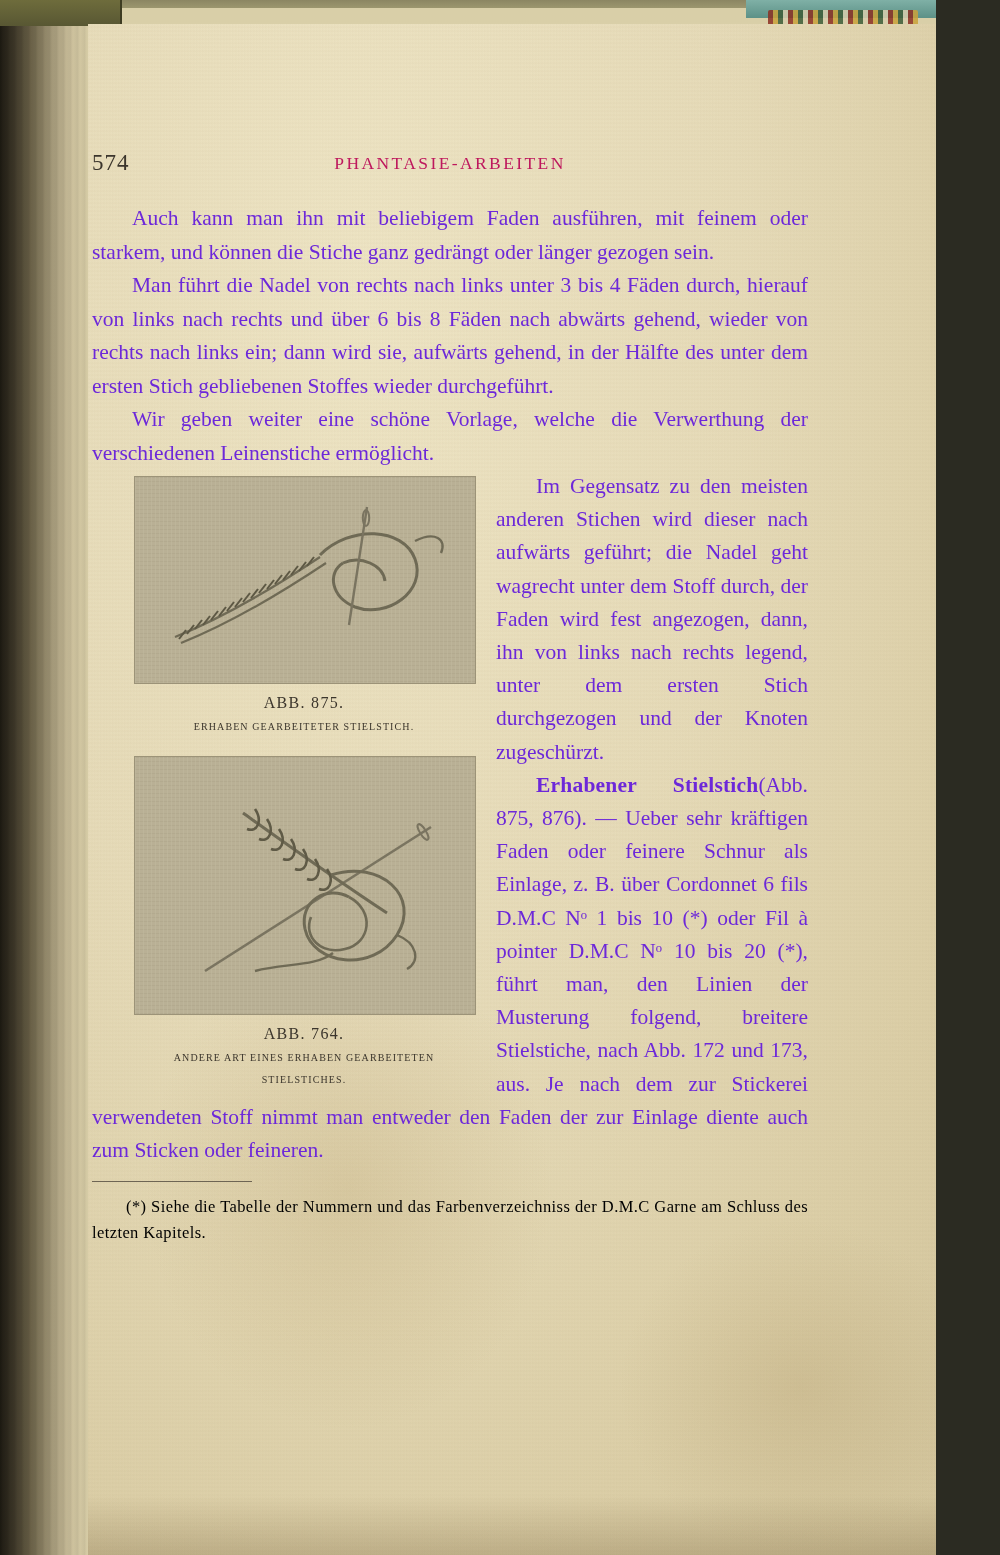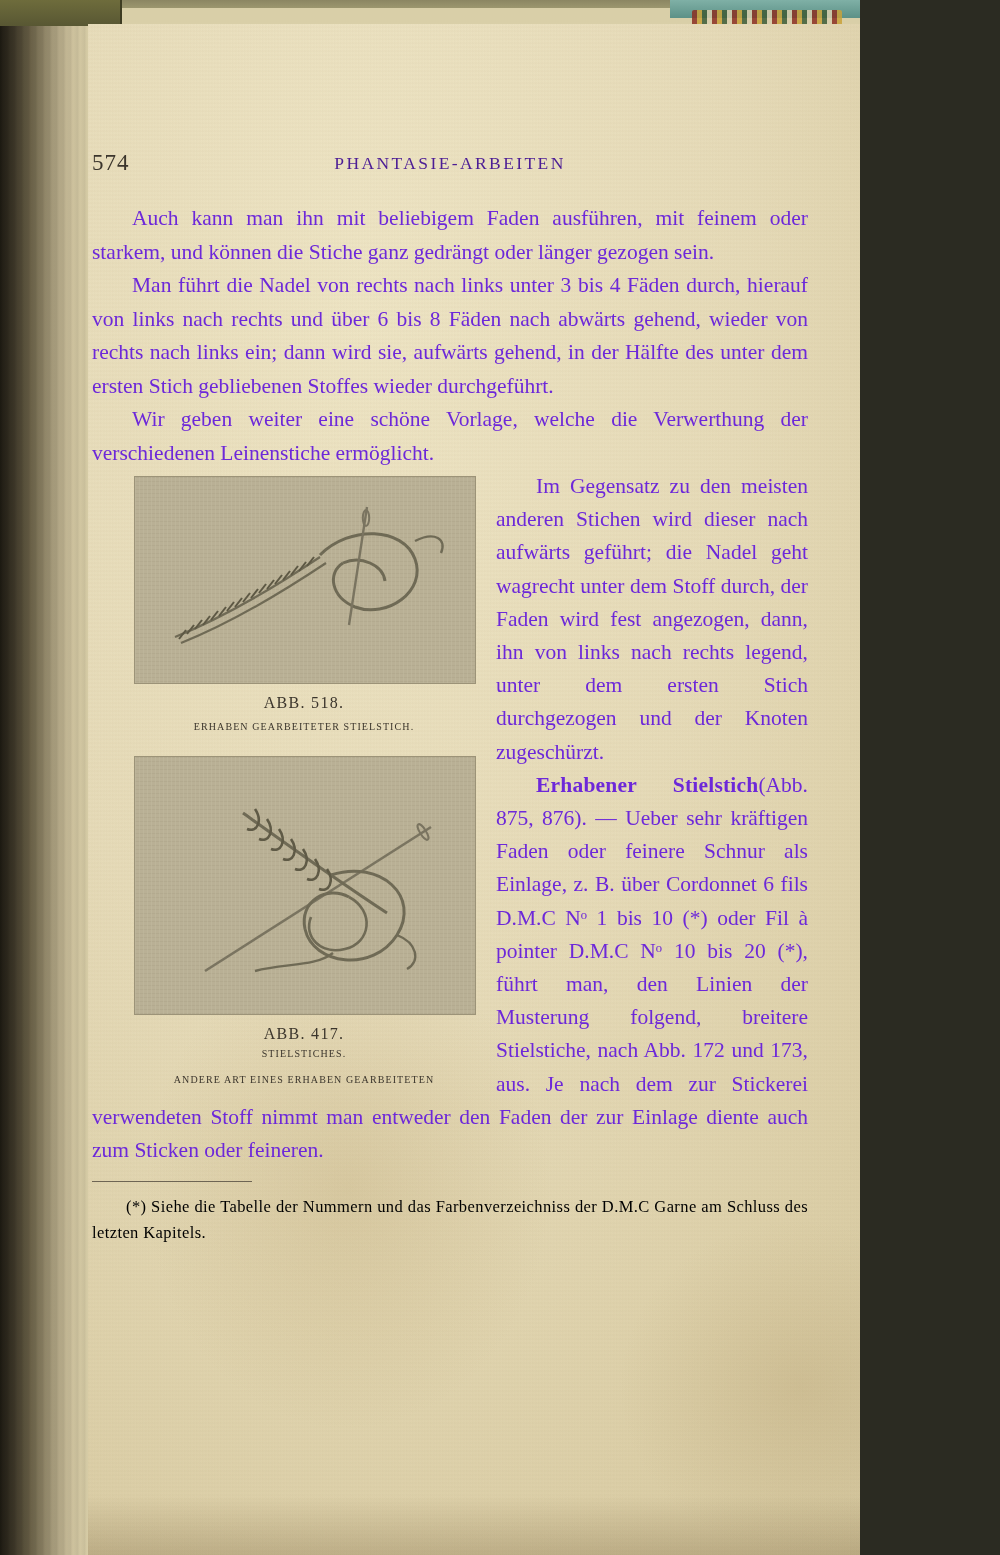--- a/index.html
+++ b/index.html
@@ -10,21 +10,21 @@
   body {
     width: 1000px;
     height: 1555px;
     overflow: hidden;
     font-family: "Liberation Serif", serif;
   }
 
   
   .book {
     position: relative;
-    width: 860px;
+    width: 936px;
     height: 1555px;
     background: #d9cfa8;
     overflow: hidden;
   }
 
   
   .board-top {
     position: absolute;
     left: 0; top: 0;
     width: 120px; height: 26px;
@@ -132,21 +132,21 @@
     font-size: 23px;
     letter-spacing: 1px;
     color: #3b352c;
   }
   .head-title {
     position: absolute;
     left: 0; right: 0; top: 3px;
     text-align: center;
     font-size: 17.5px;
     letter-spacing: 2.4px;
-    color: #4c1d95;
+    color: #be185d;
   }
 
   p {
     margin: 0;
     font-size: 21.5px;
     line-height: 33.5px;
     text-align: justify;
     text-justify: inter-word;
     color: #6d28d9;
     hyphens: manual;
@@ -295,21 +295,21 @@
             <path d="M208 86 C 226 78, 248 88, 250 104" fill="none" stroke="#6f6a55" stroke-width="3"></path>
 
             <path d="M232 30 L 214 148" stroke="#7a7460" stroke-width="2.4" fill="none"></path>
             <ellipse cx="231" cy="41" rx="3.2" ry="8" fill="none" stroke="#7a7460" stroke-width="2"></ellipse>
 
             <path d="M280 64 C 300 54, 312 62, 306 76" fill="none" stroke="#6f6a55" stroke-width="2.4"></path>
           </svg>
         </div>
 
         <div class="caption">
-          <div class="cap-num">ABB. 518.</div>
+          <div class="cap-num">ABB. 875.</div>
           <div class="cap-text">ERHABEN GEARBEITETER STIELSTICH.</div>
         </div>
 
         <div class="figure-box fig-876" style="margin-top:18px">
           <svg class="fig-canvas" viewBox="0 0 340 257" preserveAspectRatio="none">
             <defs>
               <pattern id="weave876" width="4" height="4" patternUnits="userSpaceOnUse">
                 <rect width="4" height="4" fill="#b9b095"></rect>
                 <path d="M0 0 H4" stroke="#ada48a" stroke-width="1"></path>
                 <path d="M0 0 V4" stroke="#c2baa0" stroke-width="1"></path>
@@ -334,23 +334,23 @@
 
             <path d="M196 118 C 246 102, 286 140, 262 178 C 238 216, 178 208, 170 172" stroke="#6f6a55" stroke-width="3" fill="none"></path>
             <path d="M170 172 C 164 144, 192 128, 214 140" stroke="#6f6a55" stroke-width="3" fill="none"></path>
             <path d="M214 140 C 240 154, 236 186, 210 192 C 186 198, 168 180, 176 160" stroke="#6f6a55" stroke-width="2.6" fill="none"></path>
             <path d="M120 214 C 150 206, 180 210, 198 196" stroke="#6f6a55" stroke-width="2.4" fill="none"></path>
             <path d="M262 178 C 282 186, 286 204, 272 212" stroke="#6f6a55" stroke-width="2.4" fill="none"></path>
           </svg>
         </div>
 
         <div class="caption">
-          <div class="cap-num">ABB. 417.</div>
+          <div class="cap-num">ABB. 764.</div>
+          <div class="cap-text">ANDERE ART EINES ERHABEN GEARBEITETEN</div>
           <div class="cap-text" style="margin-top:0">STIELSTICHES.</div>
-          <div class="cap-text">ANDERE ART EINES ERHABEN GEARBEITETEN</div>
         </div>
 
       </div>
 
       <div class="flowtext">
         <p class="indent">Im Gegensatz zu den meisten anderen Stichen wird dieser nach aufwärts geführt; die Nadel geht wagrecht unter dem Stoff durch, der Faden wird fest angezogen, dann, ihn von links nach rechts legend, unter dem ersten Stich durchgezogen und der Knoten zugeschürzt.</p>
         <p class="indent"><span class="runin">Erhabener Stielstich</span><span>(Abb. 875, 876). — Ueber sehr kräftigen Faden oder feinere Schnur als Einlage, z. B. über Cordonnet 6 fils D.M.C Nᵒ 1 bis 10 (*) oder Fil à pointer D.M.C Nᵒ 10 bis 20 (*), führt man, den Linien der Musterung folgend, breitere Stielstiche, nach Abb. 172 und 173, aus. Je nach dem zur Stickerei verwendeten Stoff nimmt man entweder den Faden der zur Einlage diente auch zum Sticken oder feineren.</span></p>
       </div>
 
     </div>

